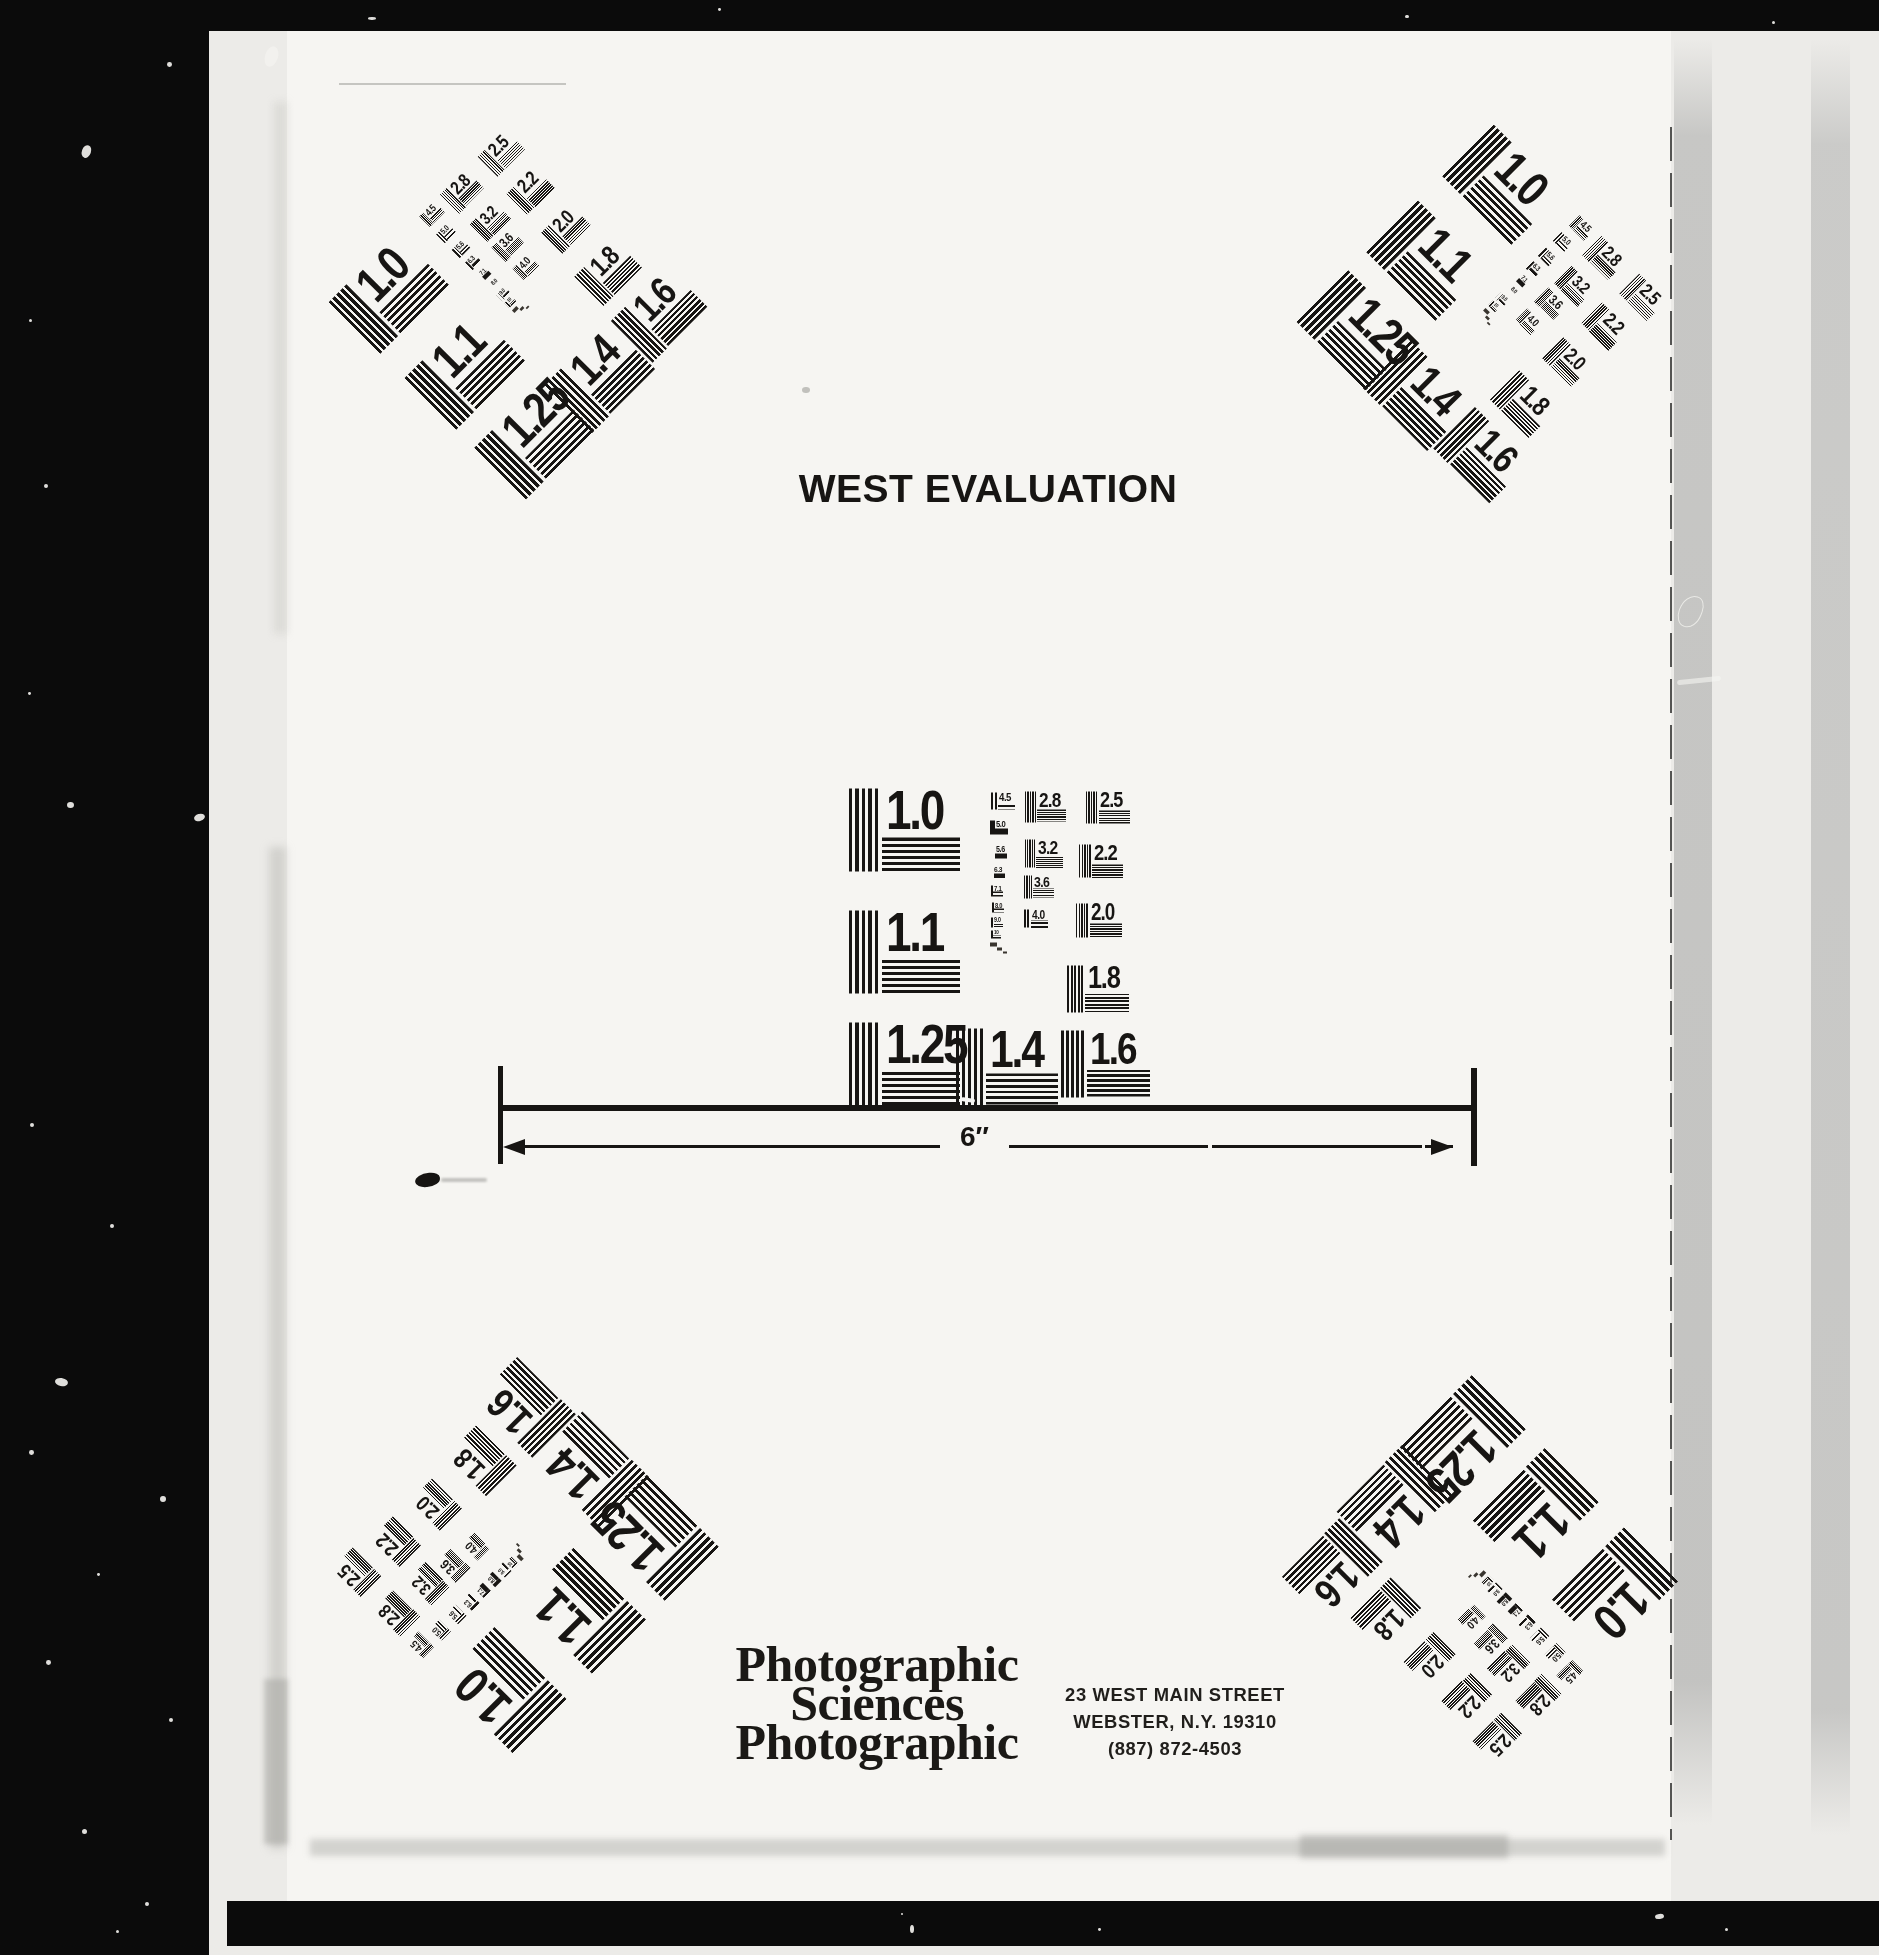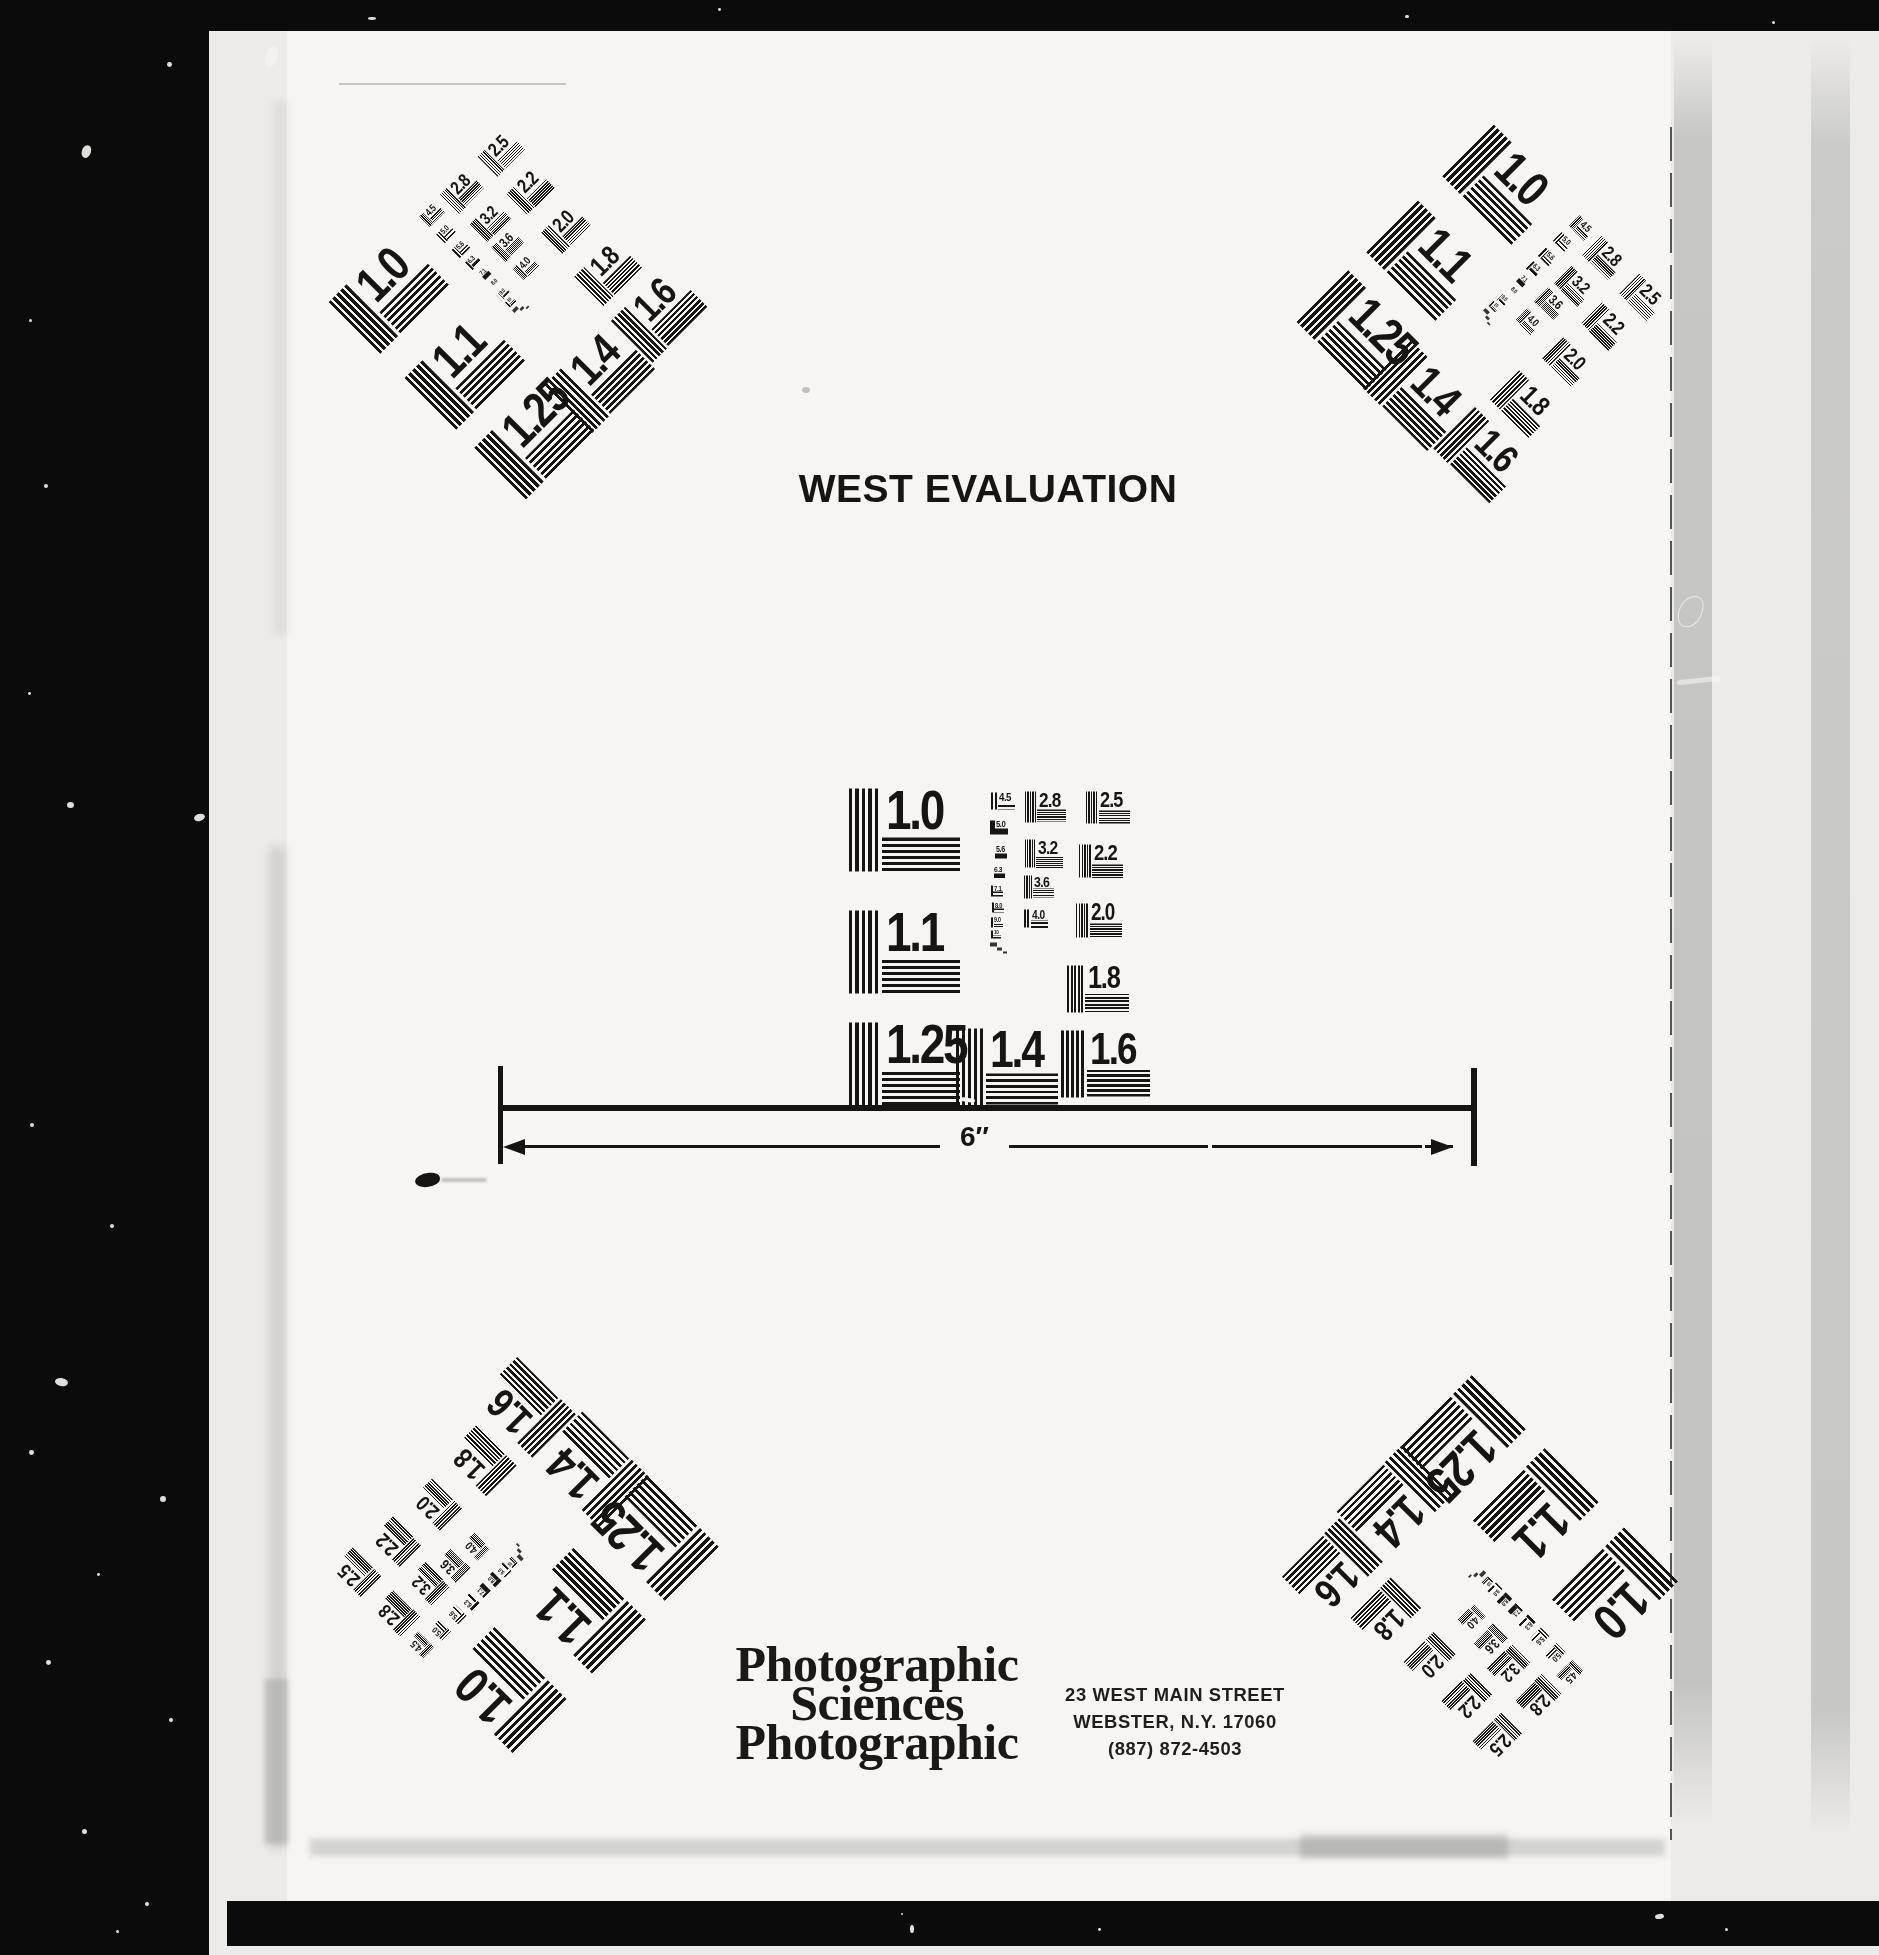--- a/index.html
+++ b/index.html
@@ -680,18 +680,18 @@
   <div class="abs blob" style="left:415px;top:1173px;width:25px;height:13.6px;border-radius:60% 40% 55% 45%;transform:rotate(-5deg);"></div>
   <div class="abs" style="left:441px;top:1178px;width:46px;height:4.4px;background:rgba(45,42,40,.25);filter:blur(1px);border-radius:2.4px;"></div>
 
   <div class="abs company-block">
     <div>Photographic</div>
     <div>Sciences</div>
     <div>Photographic</div>
   </div>
   <div class="abs address-block">
     <div>23 WEST MAIN STREET</div>
-    <div>WEBSTER, N.Y. 17060</div>
+    <div>WEBSTER, N.Y. 19310</div>
     <div>(887) 872-4503</div>
   </div>
 
 </div>
 
 
 </body></html>

